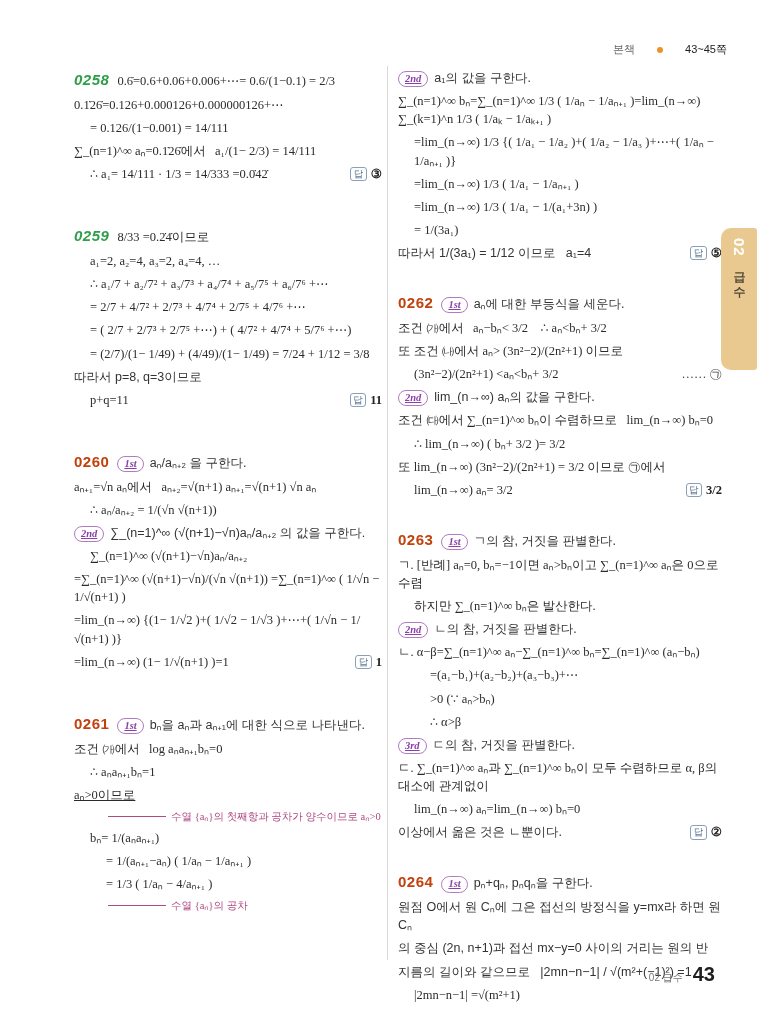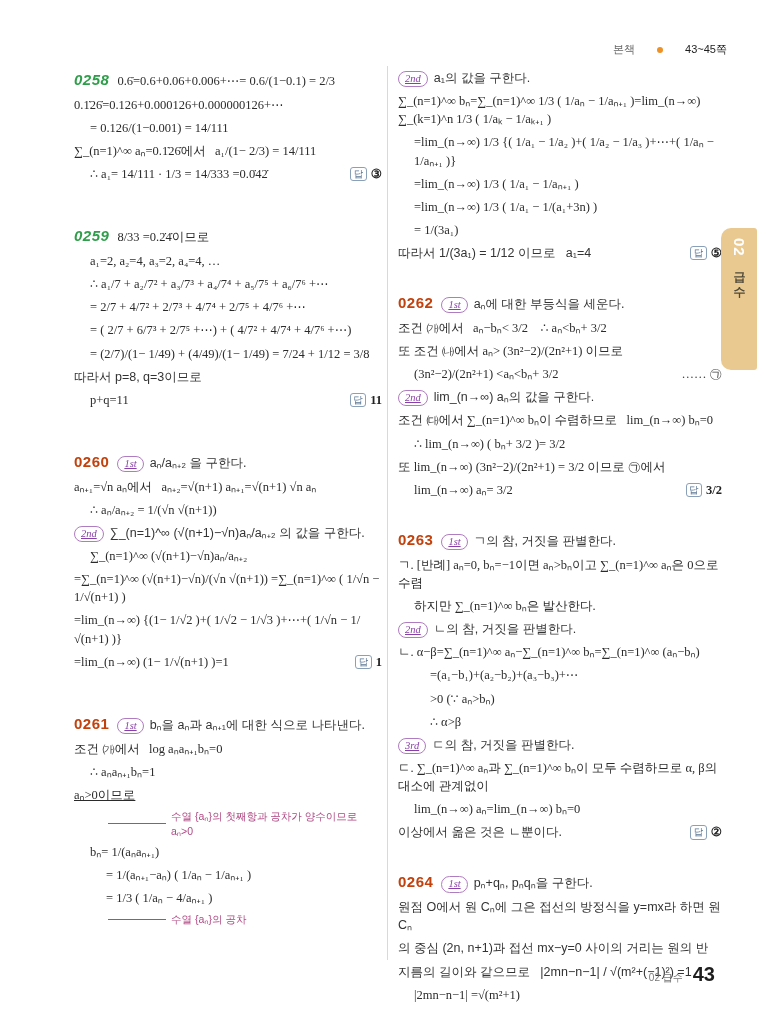--- a/index.html
+++ b/index.html
@@ -19,28 +19,28 @@
   .ltext{white-space:pre-wrap;}
   .ltext.math{font-family:"Liberation Serif",serif;color:#2b2b2b;}
   .ltext.prose{font-family:"Liberation Sans",sans-serif;color:#333;}
   .ltext.u{text-decoration:underline;}
   .indent1{margin-left:16px;}
   .indent2{margin-left:32px;}
   .prob-id{font-weight:bold;font-size:15px;margin-right:8px;letter-spacing:0.5px;font-family:"Liberation Sans",sans-serif;}
   .prob-id.green{color:#2f9e4a;font-style:italic;}
   .prob-id.blue{color:#c2410c;}
   .step-badge{display:inline-block;border:1px solid #b07cc0;color:#8a3fa8;border-radius:10px;
-              font-size:10.5px;font-style:italic;font-weight:normal;padding:0 6px;margin-right:6px;
+              font-size:10.5px;font-style:italic;font-weight:bold;padding:0 6px;margin-right:6px;
               text-decoration:underline;font-family:"Liberation Serif",serif;line-height:1.35;}
   .right{float:right;display:inline-flex;align-items:center;gap:4px;margin-left:8px;}
   .right.plain{color:#444;font-family:"Liberation Serif",serif;}
   .ans-badge{display:inline-block;border:1px solid #8aa0b8;color:#5d7894;font-size:9.5px;
              padding:0 2.5px;border-radius:3px;line-height:1.3;}
   .ans-val{font-weight:bold;font-family:"Liberation Serif",serif;color:#222;}
-  .annot{font-size:10.5px;color:#b04a85;margin:1px 0 5px 34px;display:flex;align-items:center;gap:5px;}
+  .annot{font-size:10.5px;color:#b04a85;margin:1px 0 5px 34px;display:flex;align-items:center;gap:5px;font-family:Liberation Serif, serif;}
   .annot-line{display:inline-block;width:58px;height:0;border-top:1px solid #b04a85;flex:none;}
   .side-tab{position:absolute;right:2px;top:228px;width:36px;height:142px;background:#eac990;
             border-radius:10px 3px 3px 10px;display:flex;flex-direction:column;align-items:center;
             padding-top:10px;gap:7px;box-sizing:border-box;}
   .tab-num{writing-mode:vertical-rl;color:#fff;font-weight:bold;font-size:15px;letter-spacing:1px;}
   .tab-label{writing-mode:vertical-rl;color:#4f4a3a;font-size:12px;font-weight:bold;letter-spacing:2px;}
   .footer{position:absolute;right:44px;bottom:38px;display:flex;align-items:baseline;gap:10px;}
   .ftr-chapter{font-size:10px;color:#777;}
   .ftr-page{font-size:20px;font-weight:bold;color:#1e1e1e;}
 </style>
@@ -65,21 +65,21 @@
         <div class="line indent1"><span class="right">
             <span class="ans-badge">답</span>
             <span class="ans-val">③</span>
           </span><span class="ltext math">∴ a₁= 14/111 · 1/3 = 14/333 =0.0̇42̇</span></div>
       </div>
       <div class="block">
         <div class="line indent0"><span class="prob-id green">0259</span><span class="ltext math">8/33 =0.2̇4̇이므로</span></div>
         <div class="line indent1"><span class="ltext math">a₁=2, a₂=4, a₃=2, a₄=4, …</span></div>
         <div class="line indent1"><span class="ltext math">∴ a₁/7 + a₂/7² + a₃/7³ + a₄/7⁴ + a₅/7⁵ + a₆/7⁶ +⋯</span></div>
         <div class="line indent1"><span class="ltext math">= 2/7 + 4/7² + 2/7³ + 4/7⁴ + 2/7⁵ + 4/7⁶ +⋯</span></div>
-        <div class="line indent1"><span class="ltext math">= ( 2/7 + 6/7³ + 2/7⁵ +⋯) + ( 4/7² + 4/7⁴ + 4/7⁶ +⋯)</span></div>
+        <div class="line indent1"><span class="ltext math">= ( 2/7 + 2/7³ + 2/7⁵ +⋯) + ( 4/7² + 4/7⁴ + 5/7⁶ +⋯)</span></div>
         <div class="line indent1"><span class="ltext math">= (2/7)/(1− 1/49) + (4/49)/(1− 1/49) = 7/24 + 1/12 = 3/8</span></div>
         <div class="line indent0"><span class="ltext prose">따라서 p=8, q=3이므로</span></div>
         <div class="line indent1"><span class="right">
             <span class="ans-badge">답</span>
             <span class="ans-val">11</span>
           </span><span class="ltext math">p+q=11</span></div>
       </div>
       <div class="block">
         <div class="line indent0"><span class="prob-id blue">0260</span><span class="step-badge">1st</span><span class="ltext prose">aₙ/aₙ₊₂ 을 구한다.</span></div>
         <div class="line indent0"><span class="ltext math">aₙ₊₁=√n aₙ에서   aₙ₊₂=√(n+1) aₙ₊₁=√(n+1) √n aₙ</span></div>

